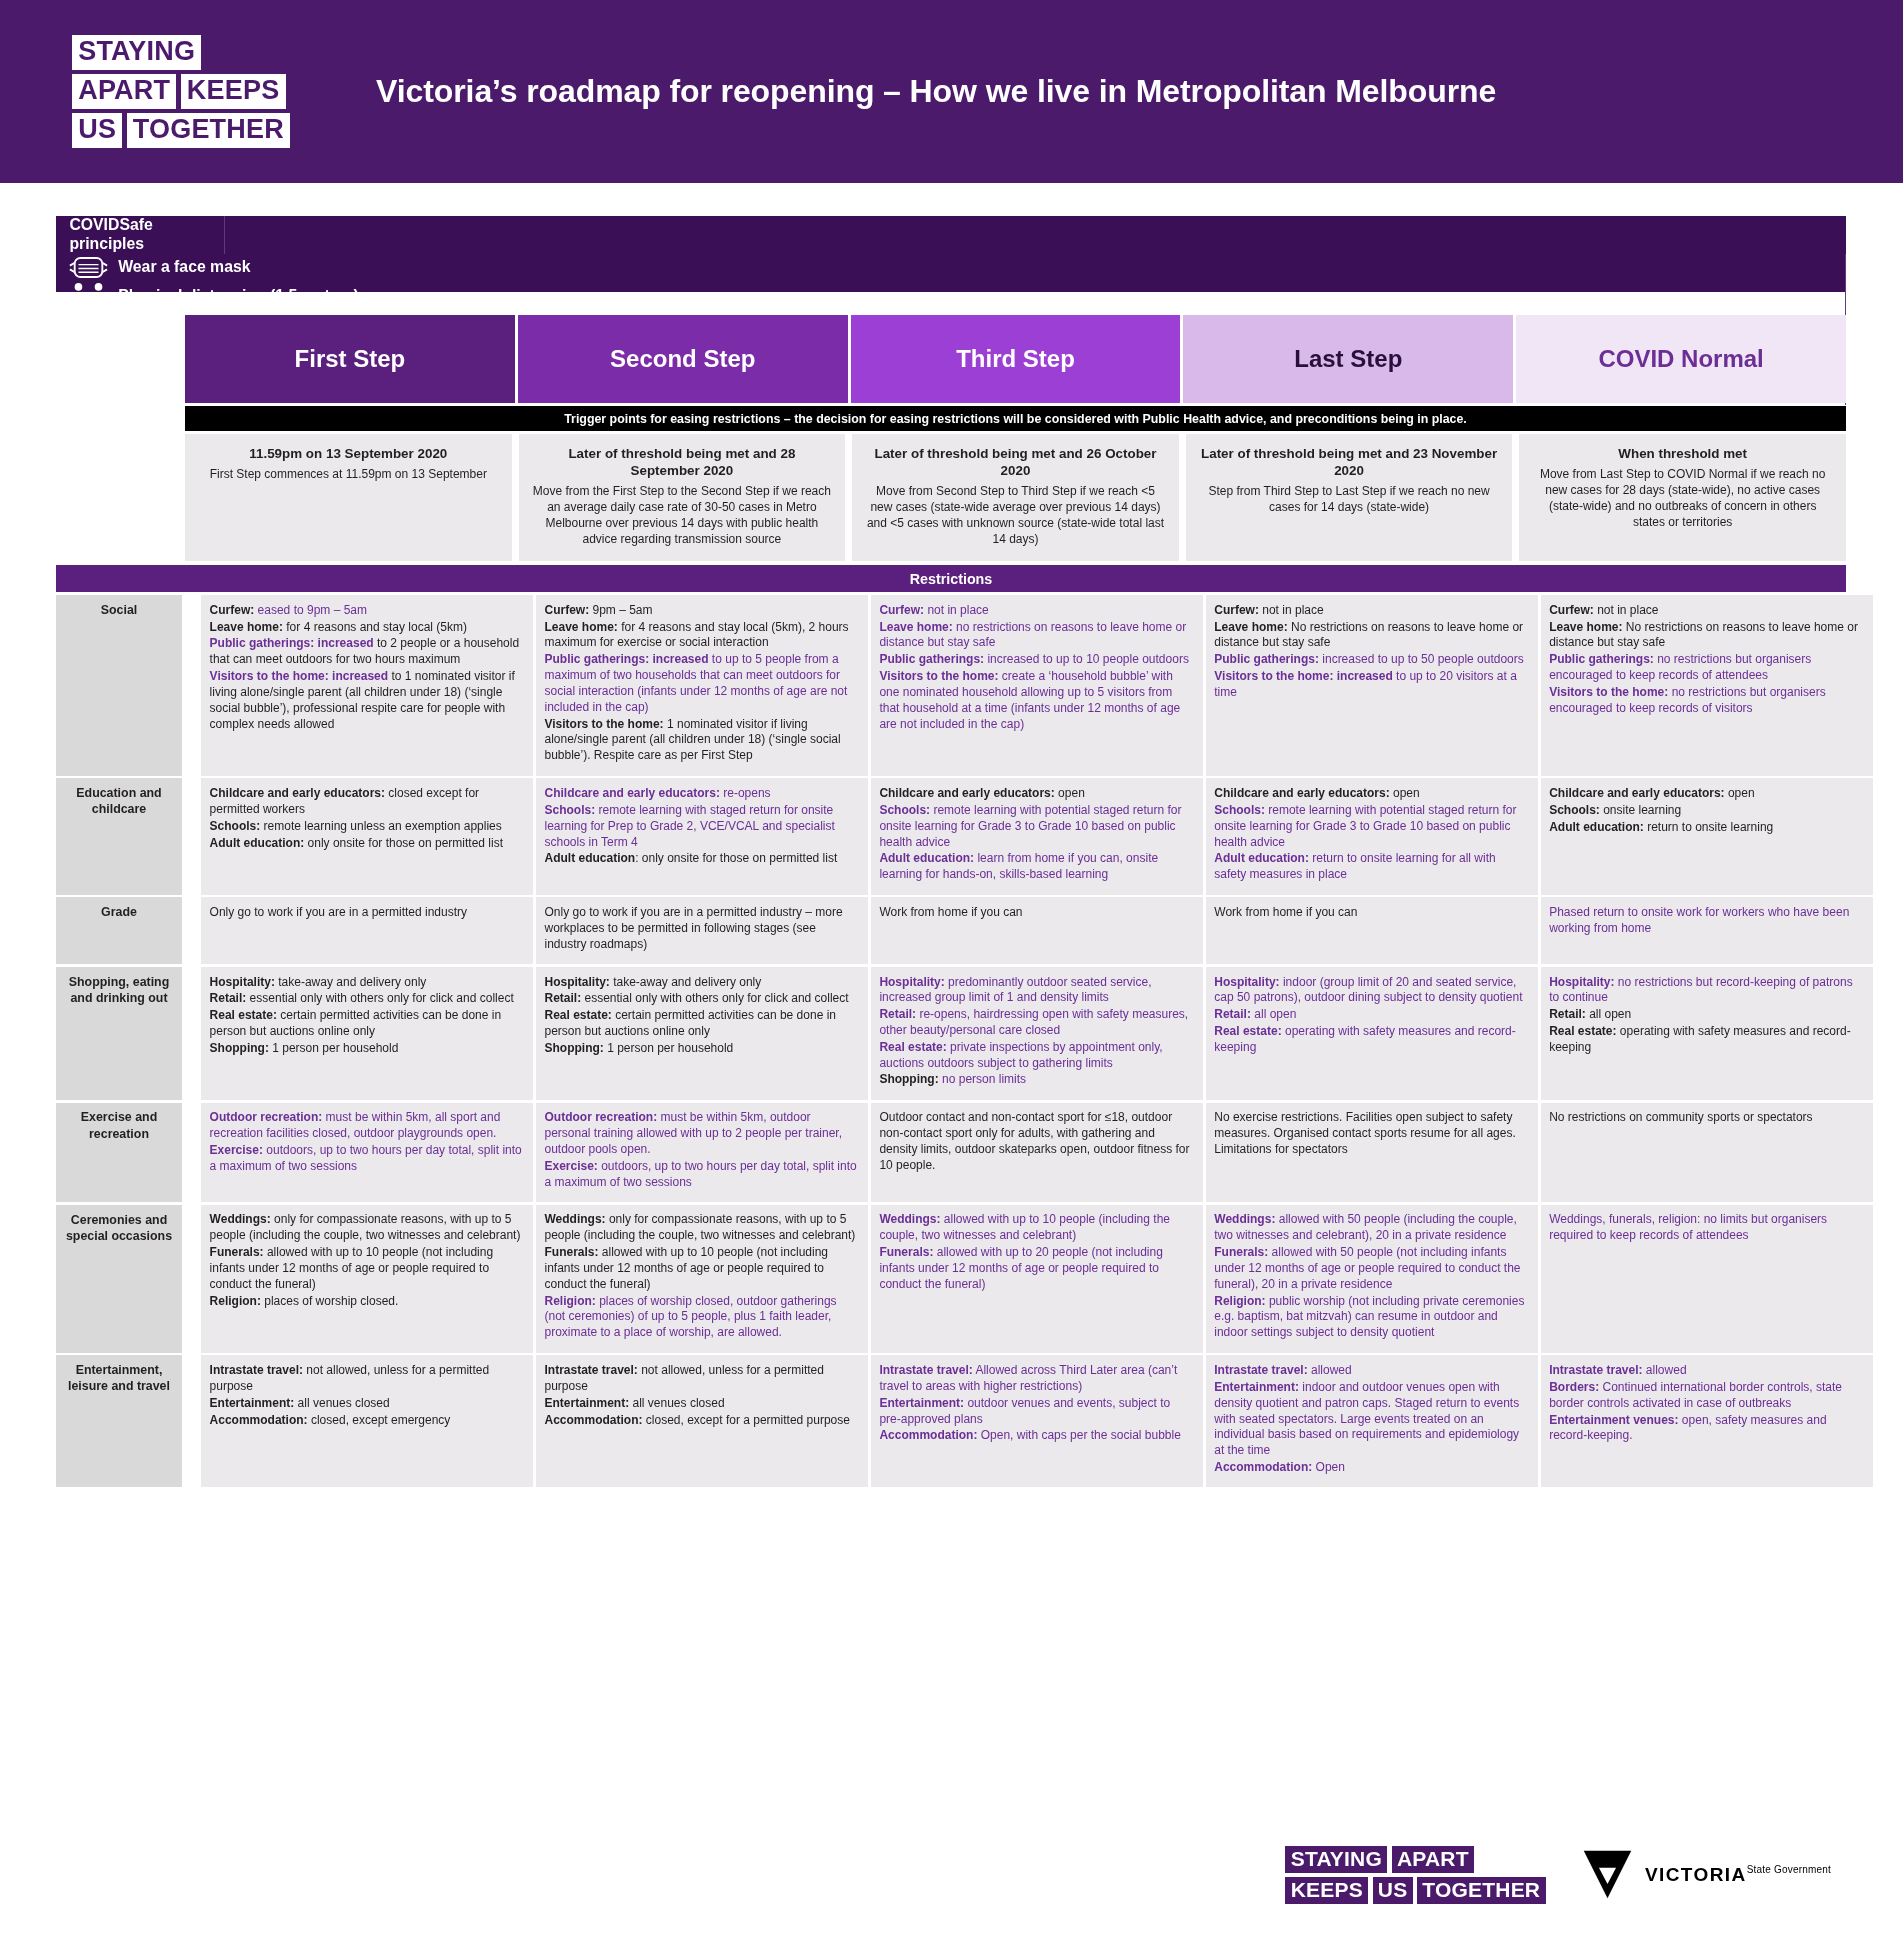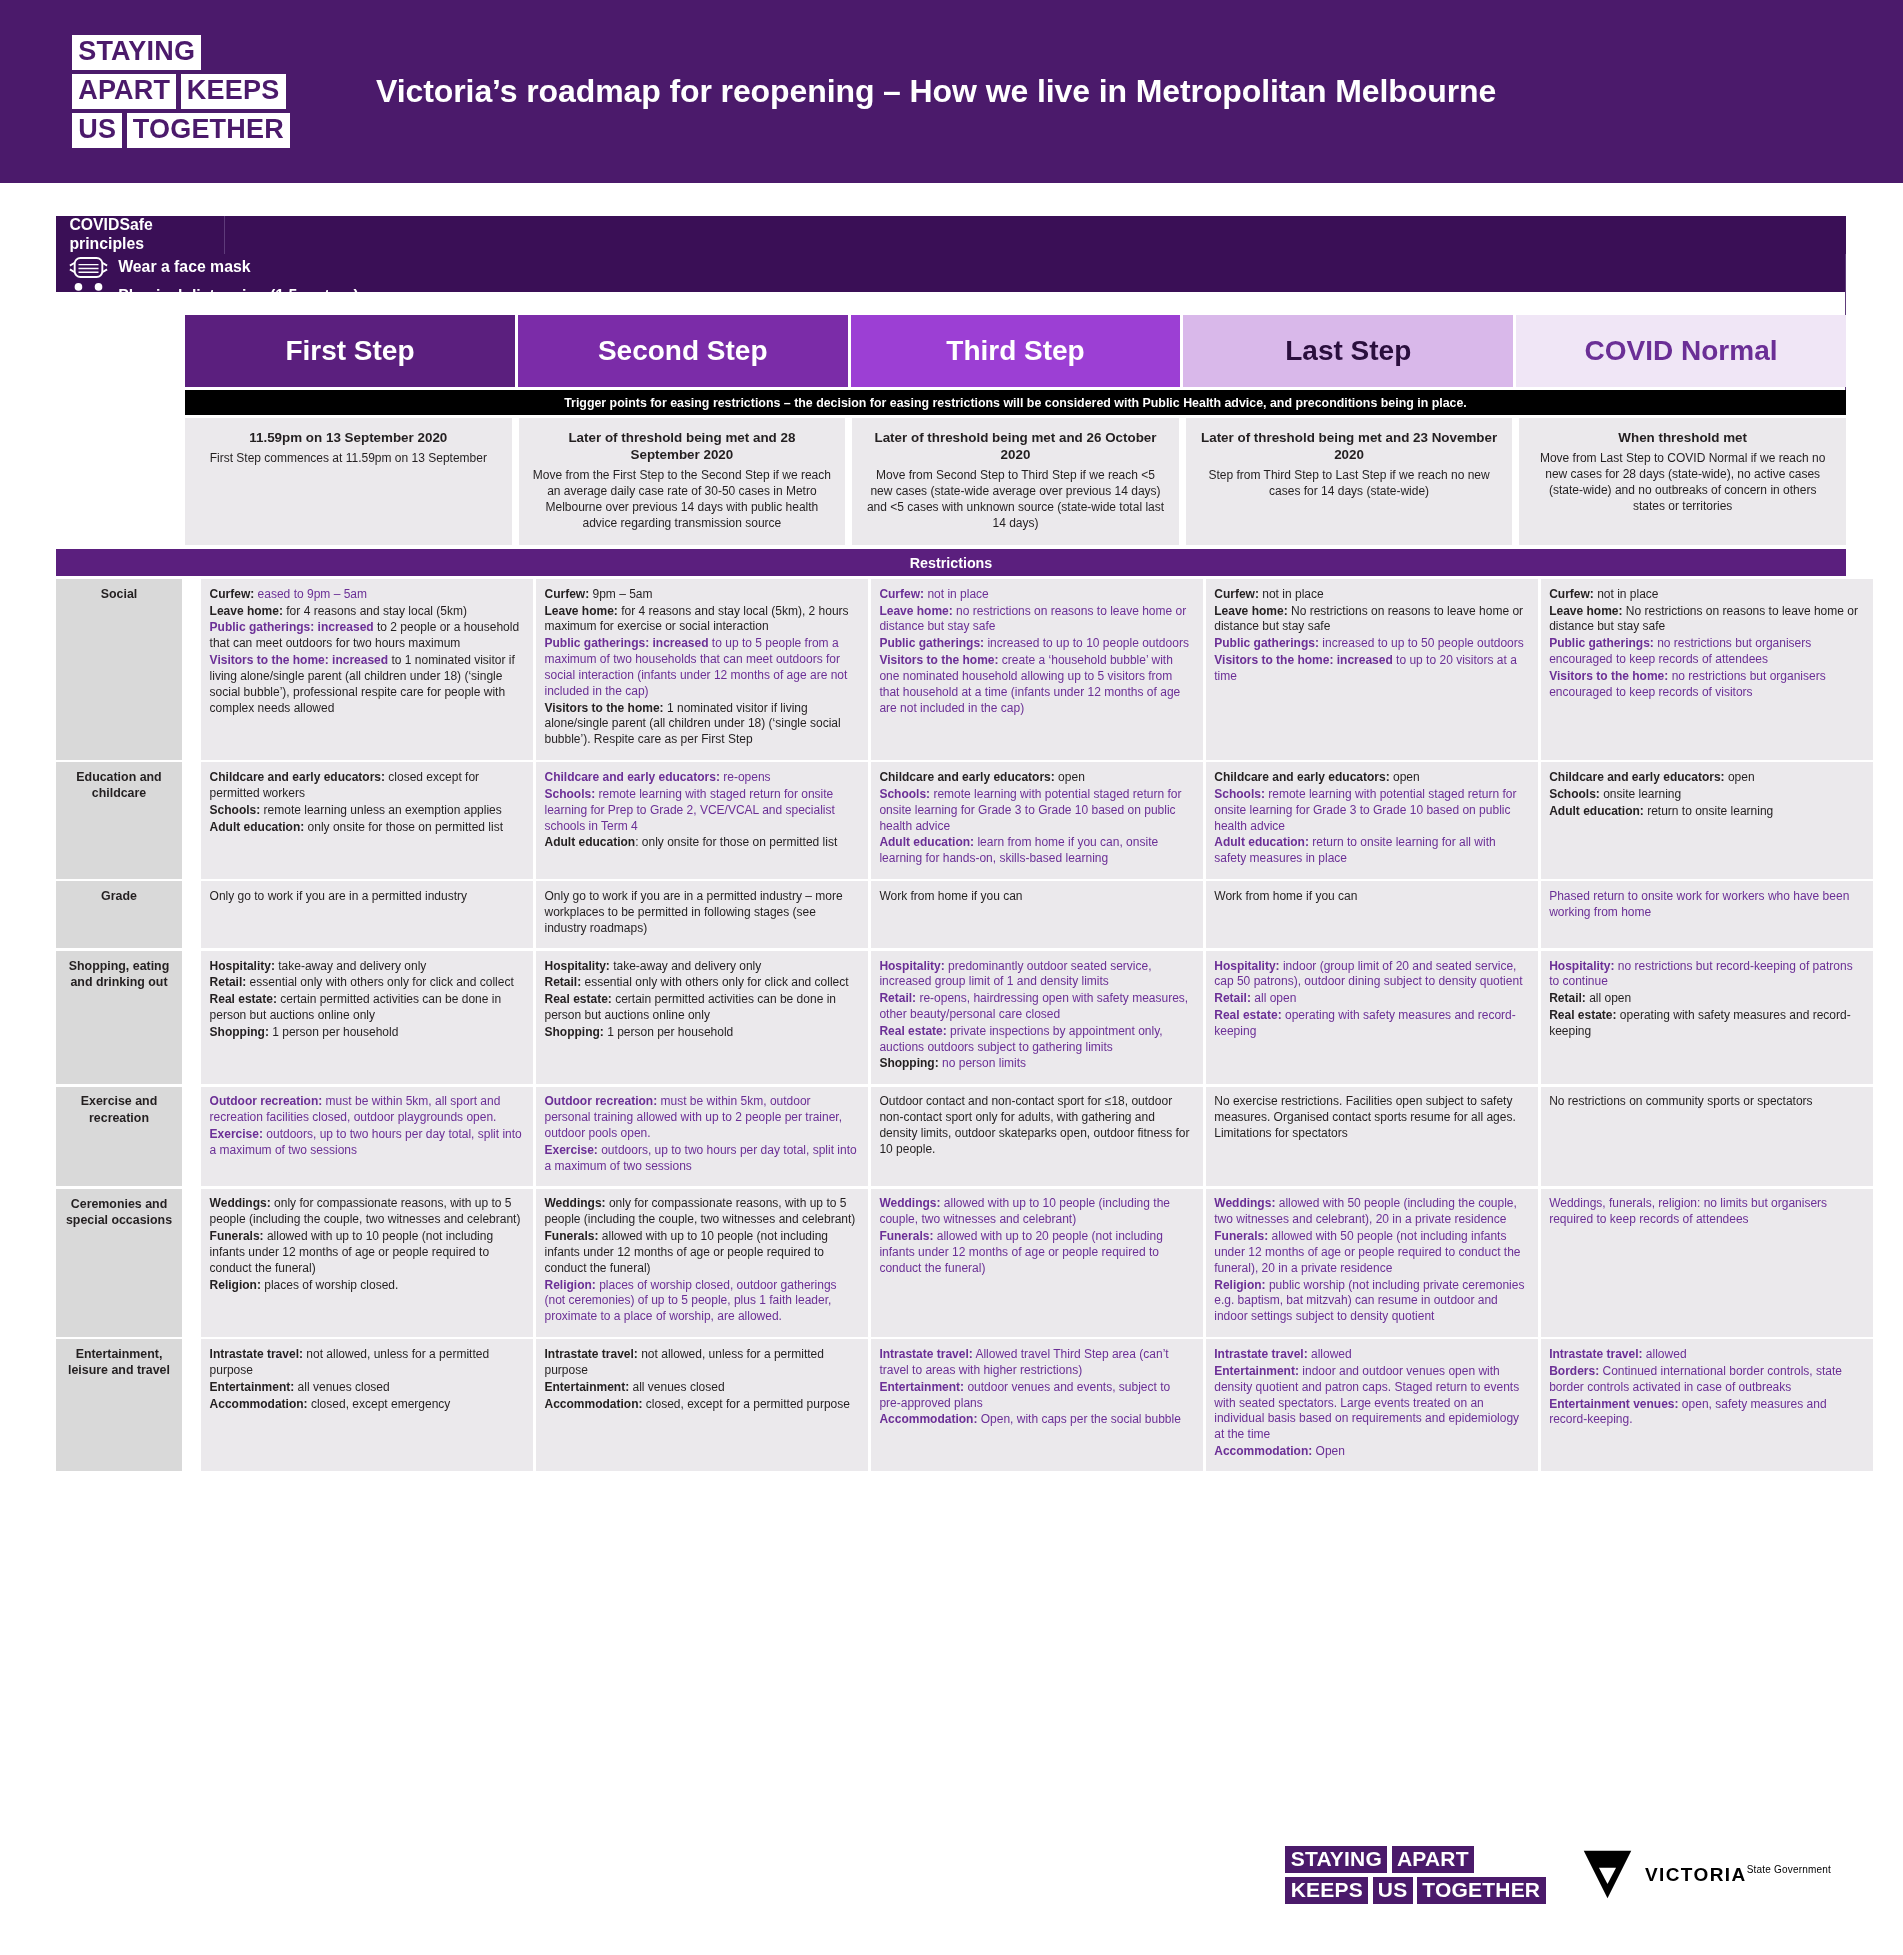--- a/index.html
+++ b/index.html
@@ -77,23 +77,23 @@
   .grid {
     position: absolute;
     left: 56px;
     top: 315px;
     width: 1790px;
   }
 
   .steps-row { display: flex; margin-left: 129px; }
   .step-head {
     width: 332px;
-    height: 72px;
+    height: 88px;
     display: flex; align-items: center; justify-content: center;
-    font-size: 28px; font-weight: bold;
+    font-size: 24px; font-weight: bold;
     margin-right: 2.9px;
     color: #ffffff;
   }
   .step-head:last-child { margin-right: 0; }
 
   .trigger-bar {
     margin-left: 129px;
     width: 1661px;
     background: #000000;
     color: #ffffff;
@@ -465,21 +465,21 @@
             <p><b class="">Intrastate travel:</b><span class=""> not allowed, unless for a permitted purpose</span></p>
             <p><b class="">Entertainment:</b><span class=""> all venues closed</span></p>
             <p><b class="">Accommodation:</b><span class=""> closed, except emergency</span></p>
           </div>
           <div class="rcell">
             <p><b class="">Intrastate travel:</b><span class=""> not allowed, unless for a permitted purpose</span></p>
             <p><b class="">Entertainment:</b><span class=""> all venues closed</span></p>
             <p><b class="">Accommodation:</b><span class=""> closed, except for a permitted purpose</span></p>
           </div>
           <div class="rcell">
-            <p><b class="pu">Intrastate travel:</b><span class="pu"> Allowed travel Third Step area (can’t travel to areas with higher restrictions)</span></p>
+            <p><b class="pu">Intrastate travel:</b><span class="pu"> Allowed across Third Later area (can’t travel to areas with higher restrictions)</span></p>
             <p><b class="pu">Entertainment:</b><span class="pu"> outdoor venues and events, subject to pre-approved plans</span></p>
             <p><b class="pu">Accommodation:</b><span class="pu"> Open, with caps per the social bubble</span></p>
           </div>
           <div class="rcell">
             <p><b class="pu">Intrastate travel:</b><span class="pu"> allowed</span></p>
             <p><b class="pu">Entertainment:</b><span class="pu"> indoor and outdoor venues open with density quotient and patron caps. Staged return to events with seated spectators. Large events treated on an individual basis based on requirements and epidemiology at the time</span></p>
             <p><b class="pu">Accommodation:</b><span class="pu"> Open</span></p>
           </div>
           <div class="rcell">
             <p><b class="pu">Intrastate travel:</b><span class="pu"> allowed</span></p>

